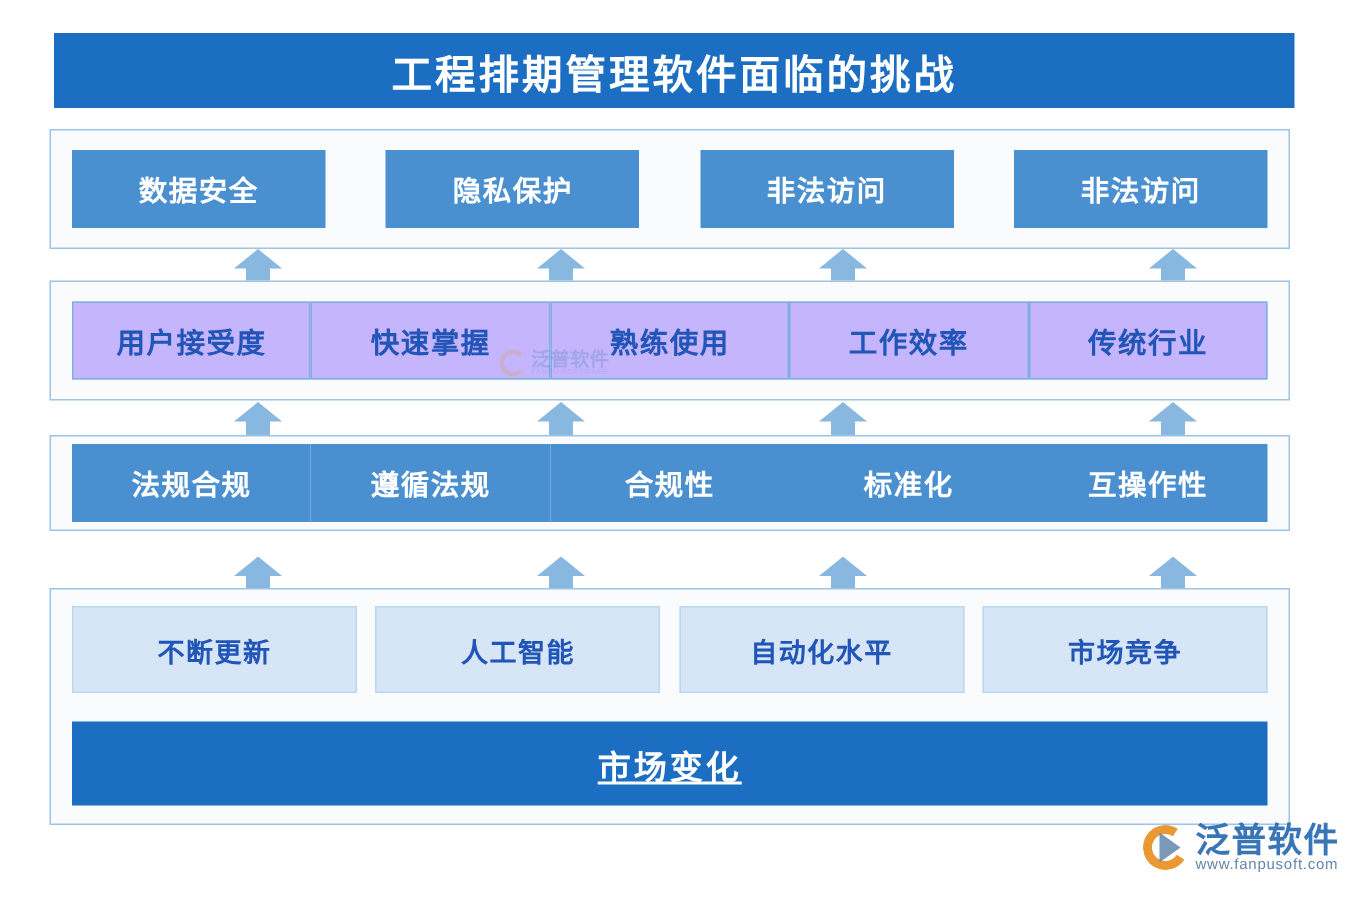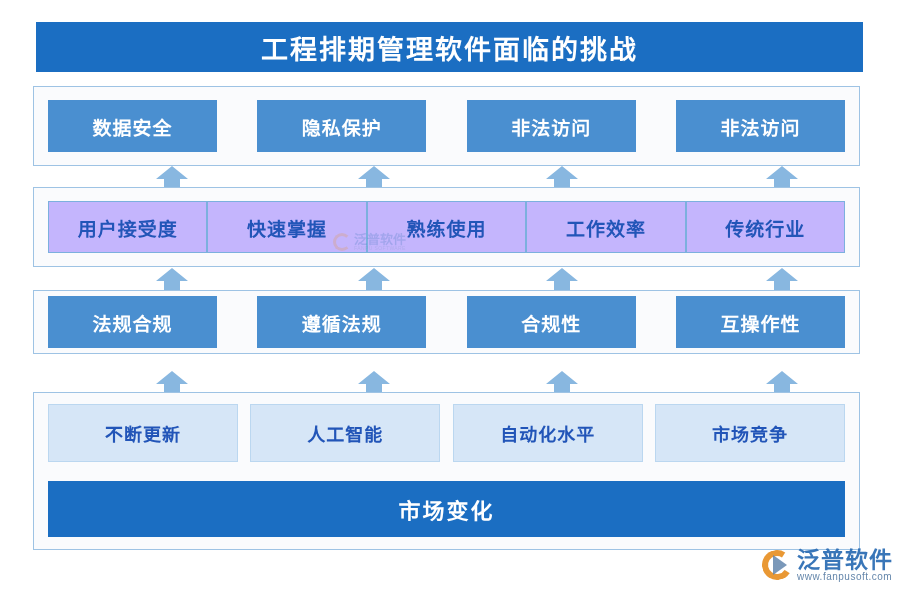--- a/index.html
+++ b/index.html
@@ -133,20 +133,21 @@
     display: flex;
     align-items: center;
     justify-content: center;
   }
   .summary-bar .summary-text {
     color: #ffffff;
     font-size: 22px;
     font-weight: bold;
     letter-spacing: 2px;
     font-family: "Liberation Serif", "DejaVu Serif", serif;
+    text-decoration: underline;
   }
 
   
   .arrow-up {
     position: absolute;
     width: 32px;
     height: 26px;
   }
   .arrow-up svg { display: block; }
 
@@ -312,20 +313,21 @@
     <svg width="32" height="26" viewBox="0 0 32 26">
         <polygon points="16,0 32,13 24,13 24,26 8,26 8,13 0,13" fill="#88b7e0"></polygon>
       </svg>
   </div>
 
   <div class="row-band band-3">
     <div class="row-inner">
       <div class="node filled">法规合规</div>
       <div class="node filled">遵循法规</div>
       <div class="node filled">合规性</div>
+      <div class="node filled">标准化</div>
       <div class="node filled">互操作性</div>
     </div>
   </div>
 
   <div class="arrow-up" style="left:156px; top:371px;">
     <svg width="32" height="26" viewBox="0 0 32 26">
         <polygon points="16,0 32,13 24,13 24,26 8,26 8,13 0,13" fill="#88b7e0"></polygon>
       </svg>
   </div>
   <div class="arrow-up" style="left:358px; top:371px;">

